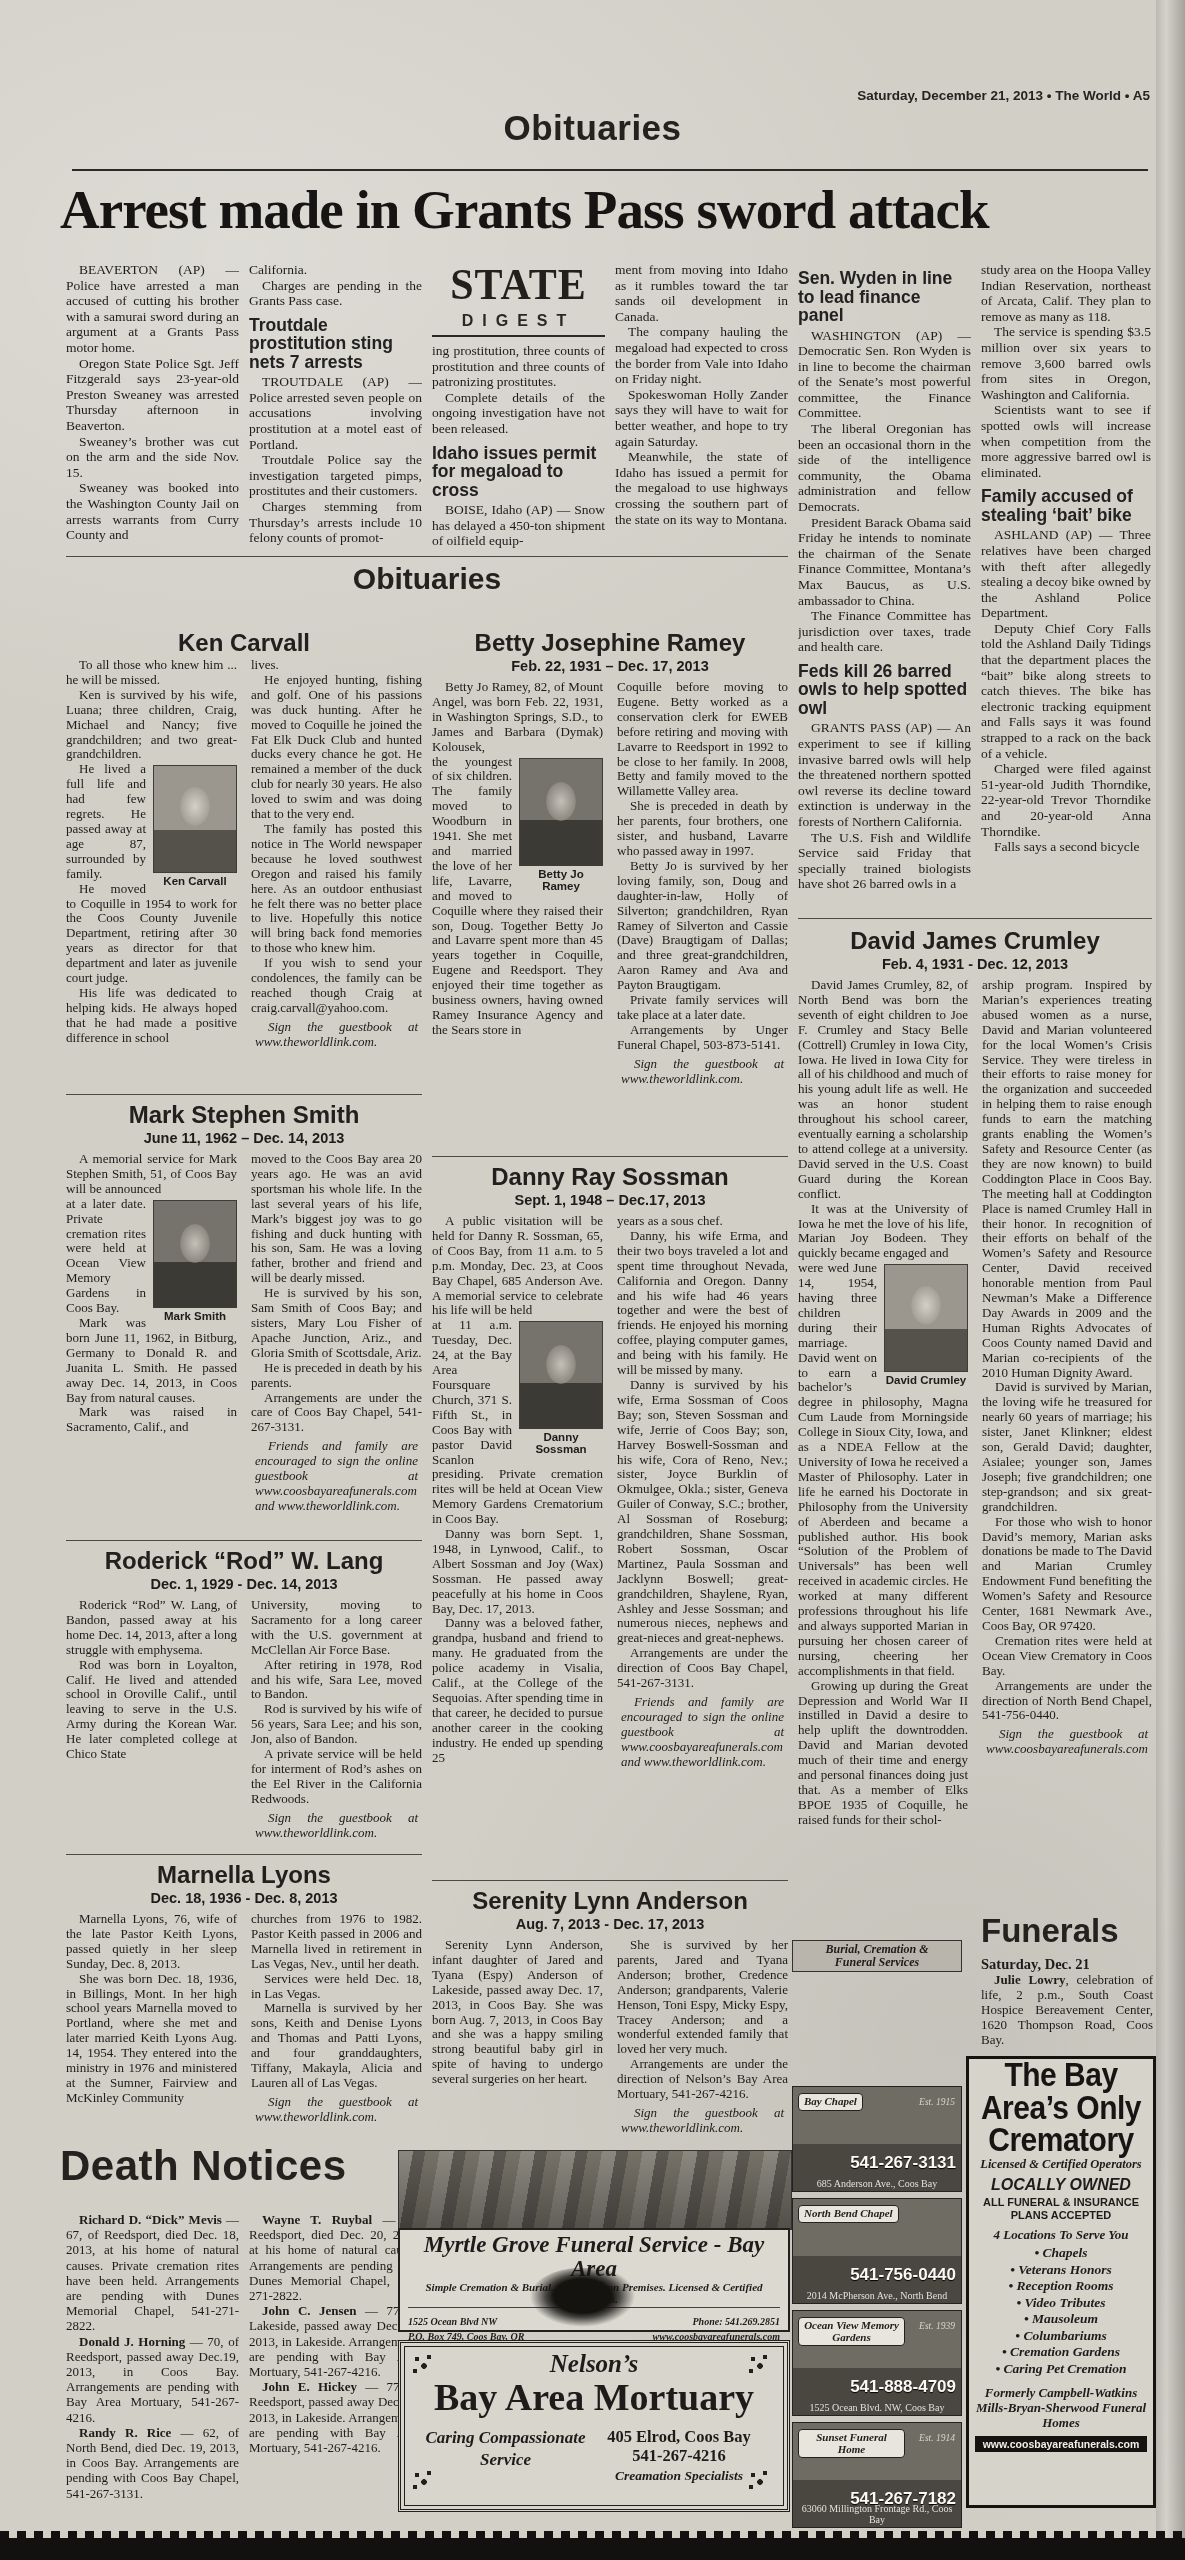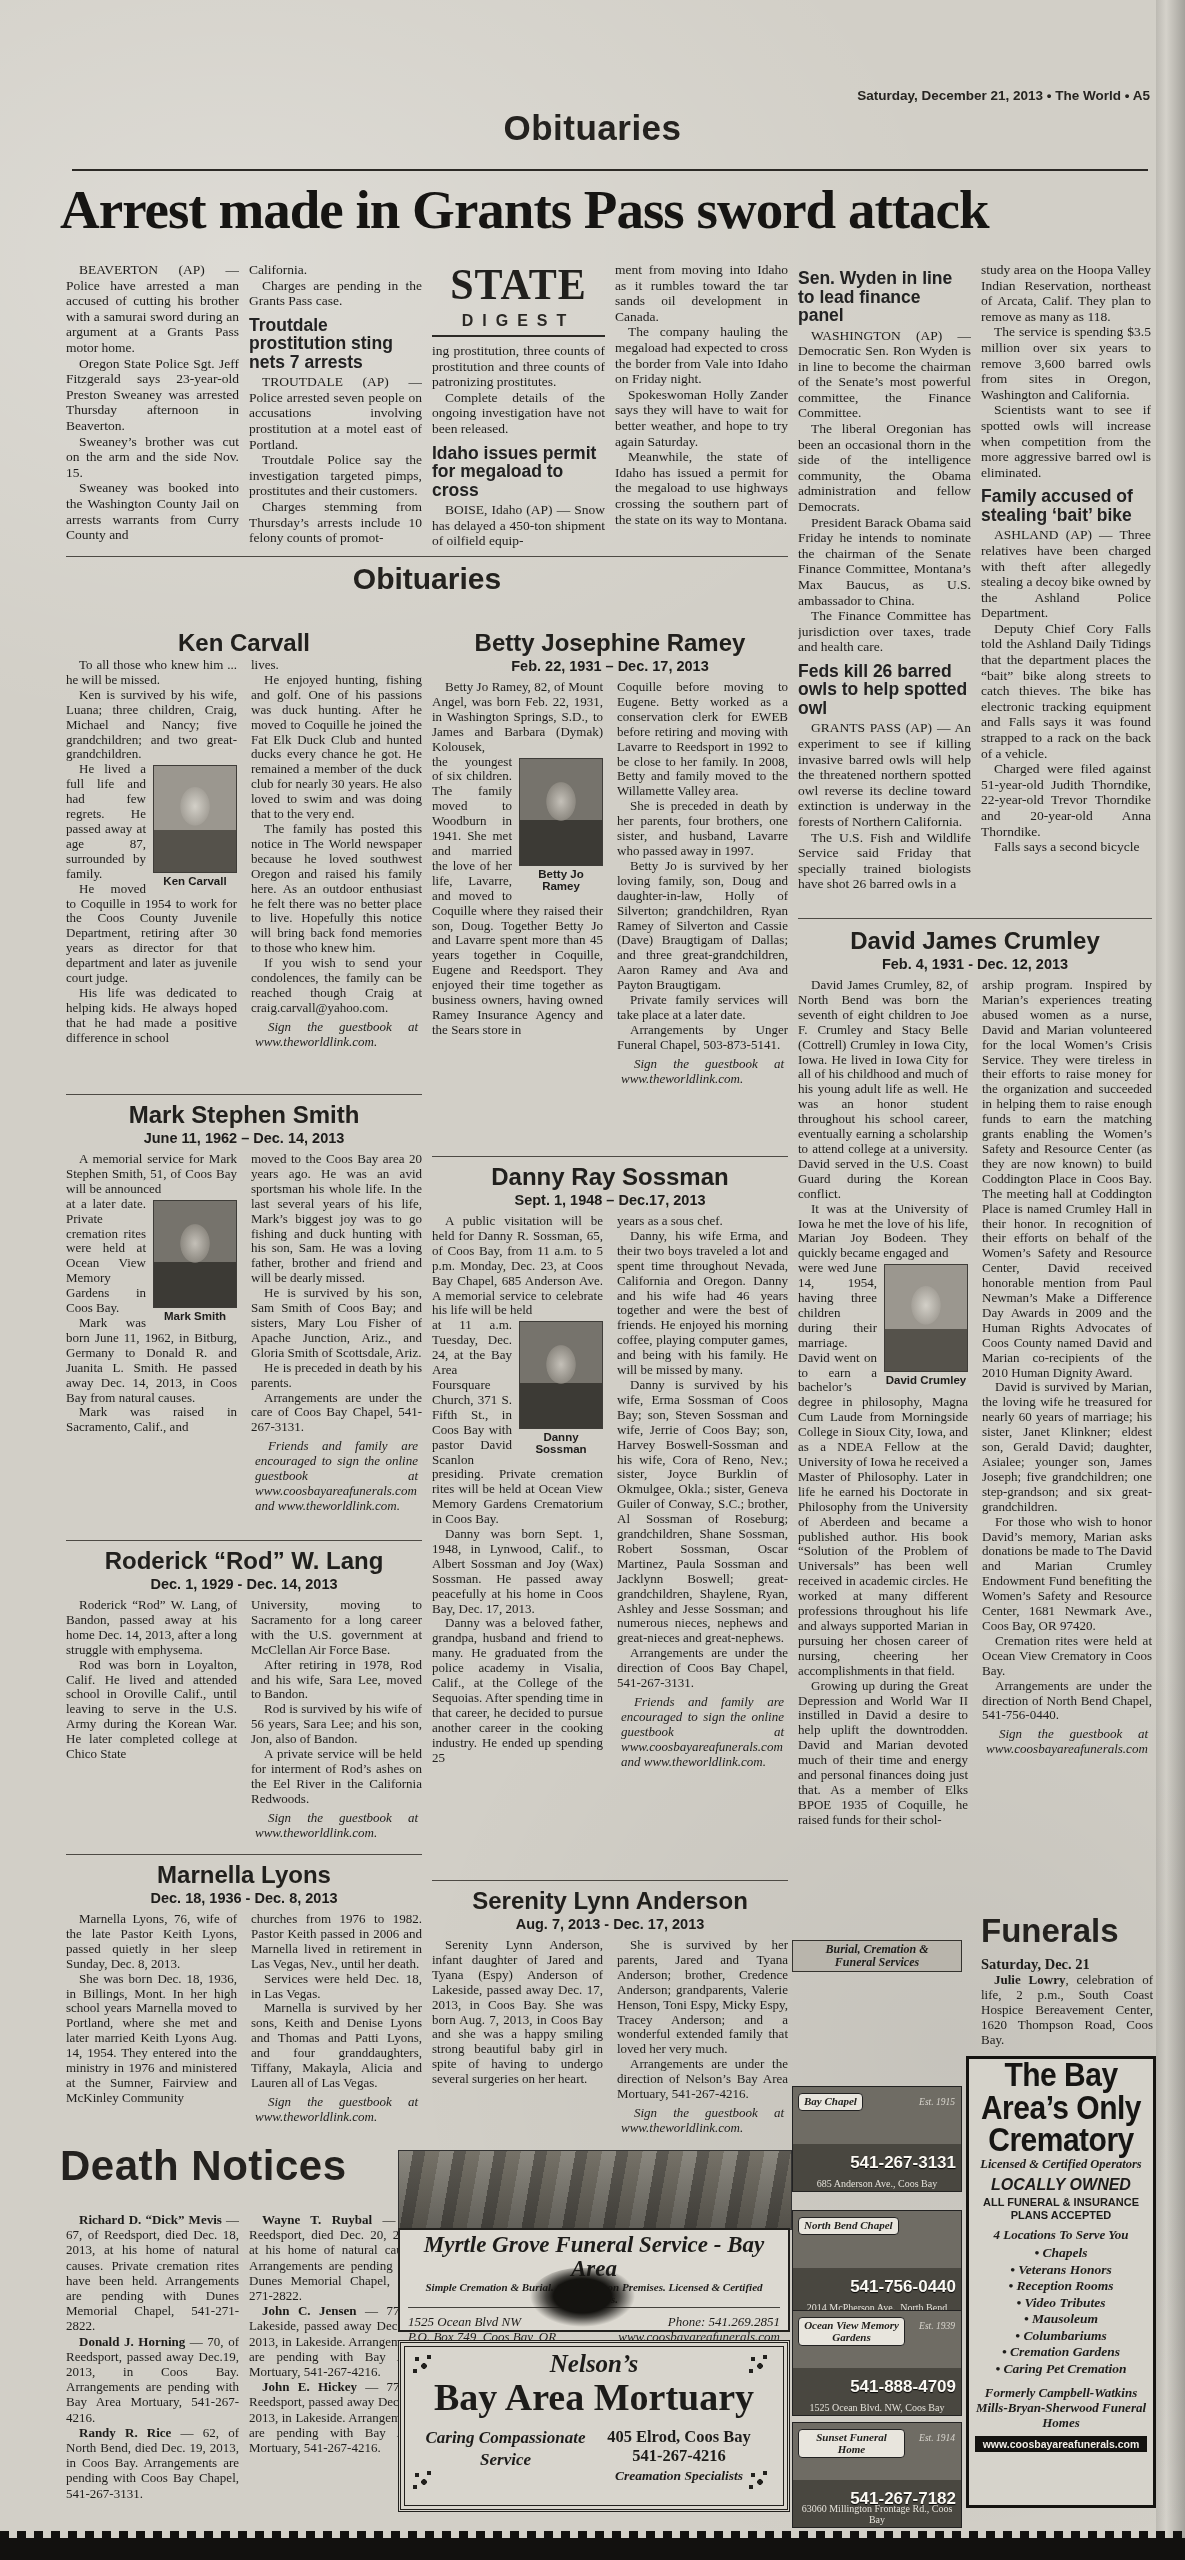--- a/index.html
+++ b/index.html
@@ -60,21 +60,21 @@
   
   .myrtle-photo{position:absolute;left:398px;top:2150px;width:392px;height:78px;border:1px solid #333;
     background:repeating-linear-gradient(100deg,#8b887f 0 14px,#5c5952 14px 26px,#767268 26px 40px),
     linear-gradient(to bottom, rgba(255,255,255,0.25), rgba(0,0,0,0.3));background-blend-mode:multiply;}
   .myrtle-box{position:absolute;left:398px;top:2228px;width:392px;height:104px;background:#dcd9d1;
     border:2px solid #21201d;box-sizing:border-box;padding:3px 8px;}
   .myrtle-title{font-family:"Liberation Serif",serif;font-style:italic;font-weight:bold;font-size:23px;
     text-align:center;line-height:24px;}
   .myrtle-tag{font-family:"Liberation Serif",serif;font-style:italic;font-weight:bold;font-size:11px;
     text-align:center;border-bottom:1px solid #44423d;padding-bottom:2px;margin-bottom:6px;}
-  .myrtle-row{display:flex;justify-content:space-between;font-style:italic;font-weight:normal;font-size:13px;line-height:15px;}
+  .myrtle-row{display:flex;justify-content:space-between;font-style:italic;font-weight:bold;font-size:10px;line-height:15px;}
   .ink-blob{position:absolute;left:530px;top:2268px;width:105px;height:62px;
     background:radial-gradient(50% 50% at 50% 45%, #141310 0 55%, rgba(20,19,16,0.75) 70%, transparent 100%);
     border-radius:50% 45% 55% 50%;}
   .nelson-box{position:absolute;left:398px;top:2340px;width:392px;height:172px;background:#d8d5cd;
     border:3px double #21201d;box-sizing:border-box;outline:1px solid #21201d;outline-offset:-7px;padding:8px 16px 4px;}
   .nelson-script{font-style:italic;font-weight:bold;font-size:25px;text-align:center;line-height:26px;}
   .nelson-name{font-family:"Liberation Serif",serif;font-weight:bold;font-size:38px;text-align:center;line-height:40px;}
   .nelson-row{display:flex;justify-content:flex-end;margin-top:10px;}
   .nelson-left{font-style:italic;font-size:17px;font-weight:bold;text-align:center;width:46%;line-height:22px;}
   .nelson-right{width:52%;text-align:center;}
@@ -475,21 +475,21 @@
   </div>
 
   <div class="dir-head">Burial, Cremation &amp; Funeral Services</div>
 
   <div class="mini-ad" style="top:2086px;">
     <span class="mini-logo">Bay Chapel</span>
     <span class="mini-est">Est. 1915</span>
     <div class="mini-phone">541-267-3131</div>
     <div class="mini-addr">685 Anderson Ave., Coos Bay</div>
   </div>
-  <div class="mini-ad" style="top:2198px;margin-top:12px;">
+  <div class="mini-ad" style="top:2198px;">
     <span class="mini-logo">North Bend Chapel</span>
     <span class="mini-est"></span>
     <div class="mini-phone">541-756-0440</div>
     <div class="mini-addr">2014 McPherson Ave., North Bend</div>
   </div>
   <div class="mini-ad" style="top:2310px;">
     <span class="mini-logo">Ocean View Memory Gardens</span>
     <span class="mini-est">Est. 1939</span>
     <div class="mini-phone">541-888-4709</div>
     <div class="mini-addr">1525 Ocean Blvd. NW, Coos Bay</div>

